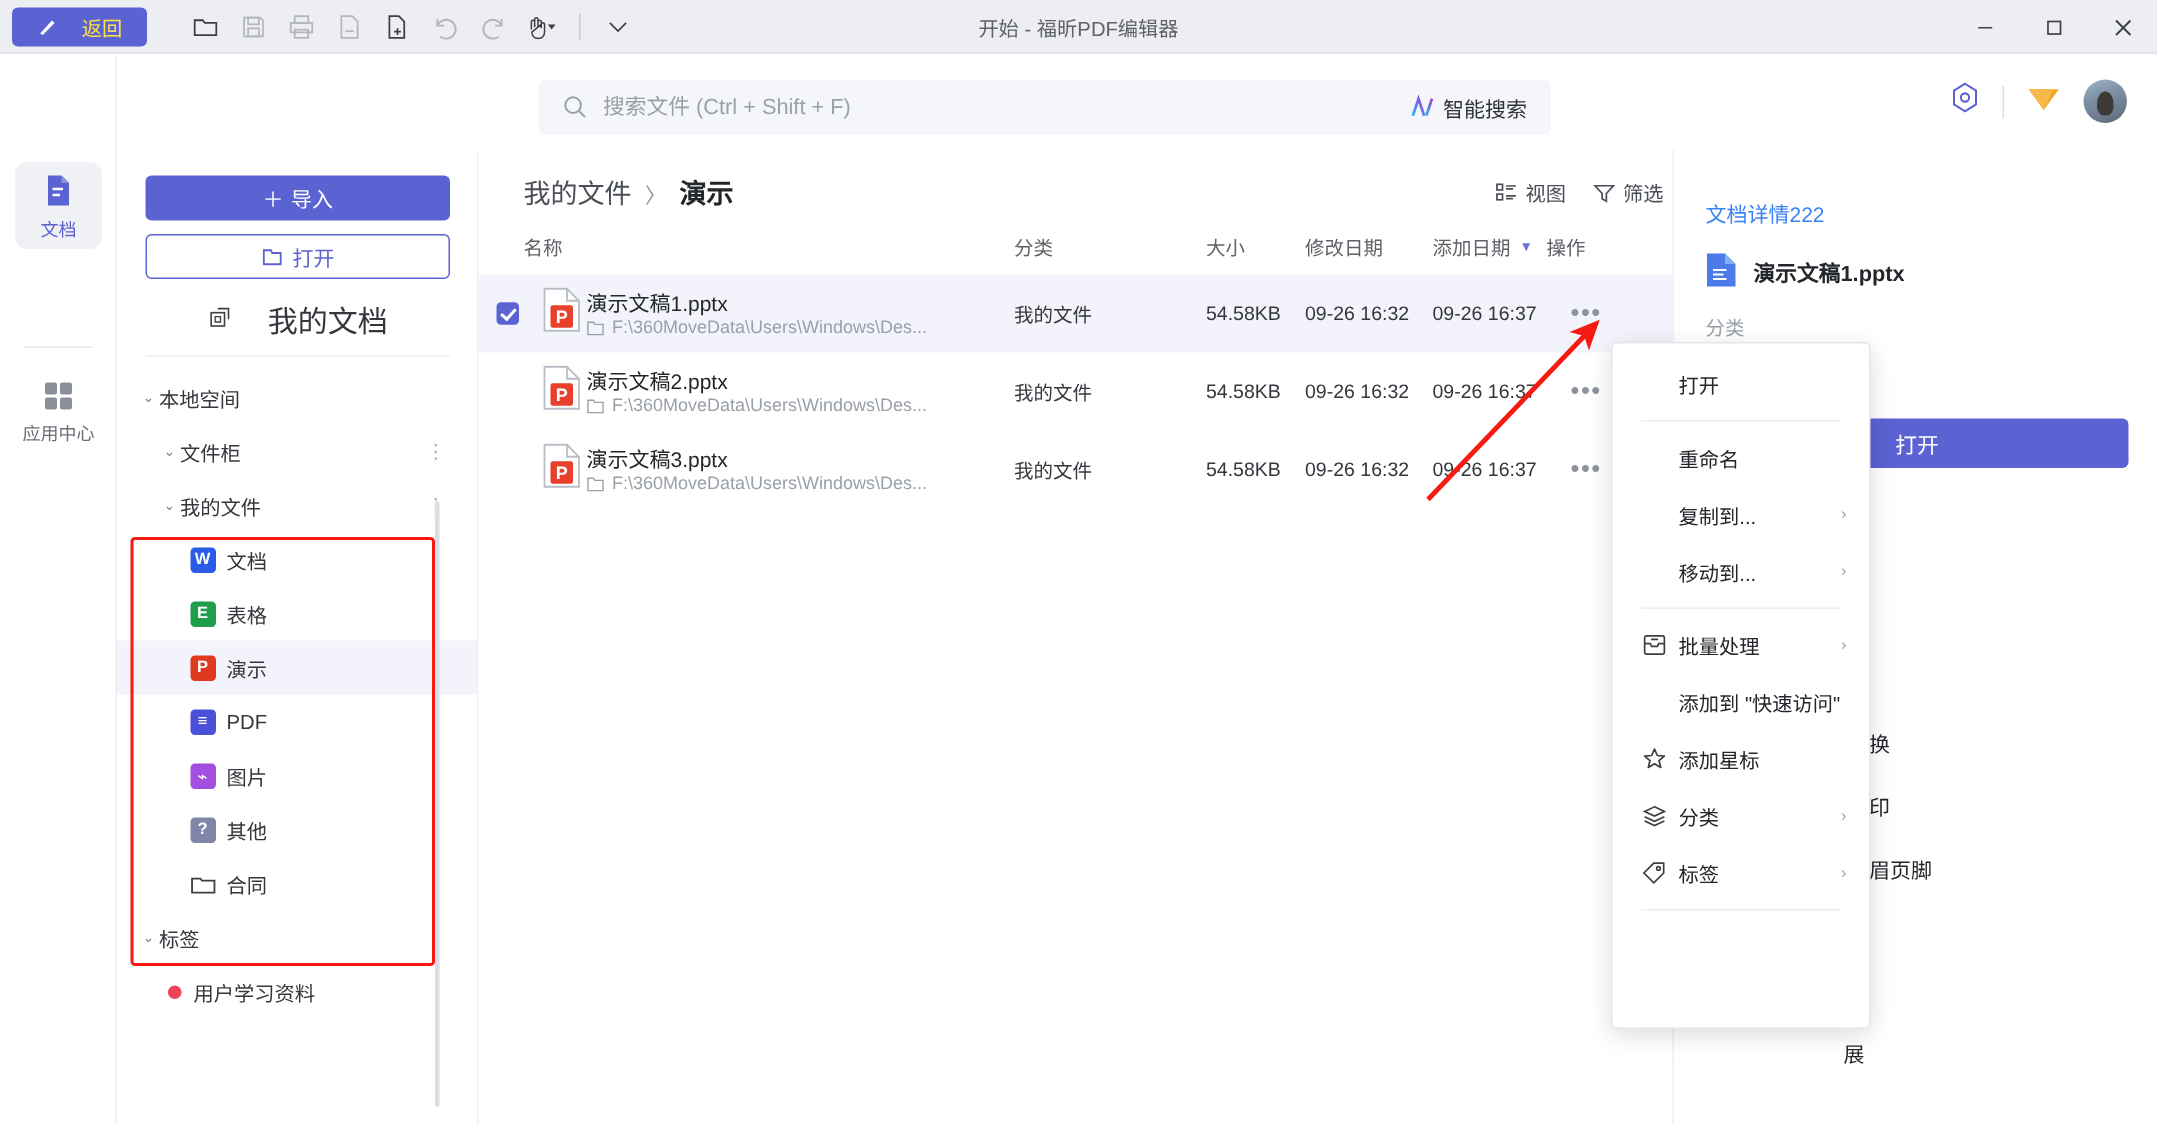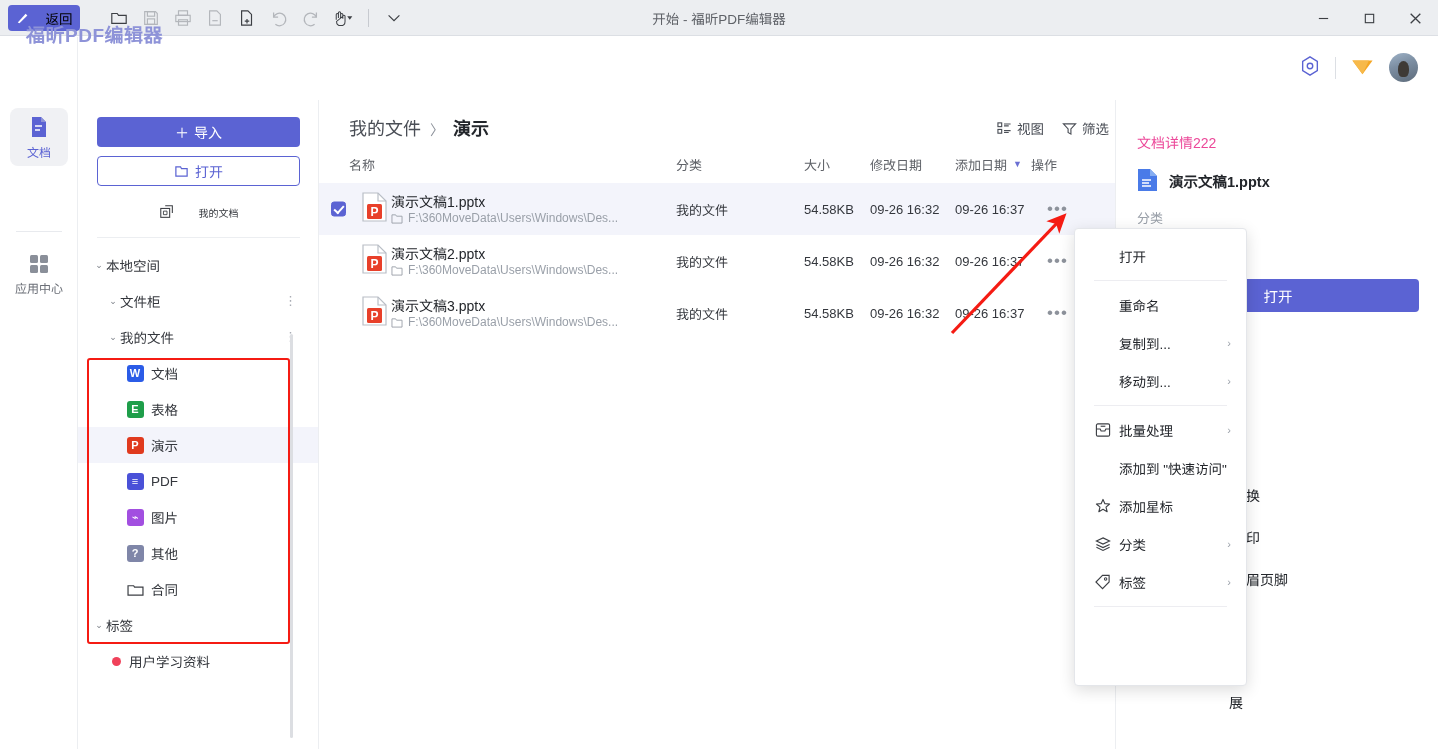--- a/index.html
+++ b/index.html
@@ -12,24 +12,24 @@
   #app { position: relative; width: 1438px; height: 749px; }
 
   
   .titlebar {
     position: absolute; top: 0; left: 0; width: 1438px; height: 36px;
     background: #eceef1;
     border-bottom: 1px solid #dcdfe4;
     display: flex; align-items: center;
   }
   .back-btn {
-    margin-left: 8px; width: 72px; height: 26px;
+    margin-left: 8px; width: 90px; height: 26px;
     background: #5b63d3; border-radius: 4px;
     display: flex; align-items: center; justify-content: center; gap: 16px;
-    color: #000000; font-size: 13.5px; cursor: pointer;
+    color: #fde047; font-size: 13.5px; cursor: pointer;
   }
   .tb-icons { display: flex; align-items: center; margin-left: 24px; gap: 2px; }
   .tb-ico {
     width: 30px; height: 28px; display: flex; align-items: center; justify-content: center;
     cursor: pointer;
   }
   .tb-ico.dis { opacity: .45; }
   .tb-sep { width: 1px; height: 18px; background: #c7cad0; margin: 0 8px; }
   .title-text {
     position: absolute; left: 0; right: 0; text-align: center;
@@ -72,21 +72,21 @@
     display: flex; align-items: center; justify-content: center; gap: 5px; cursor: pointer;
   }
   .btn-open {
     position: absolute; left: 19px; top: 56px; width: 203px; height: 30px;
     background: #fff; color: #5b63d3; border: 1px solid #5b63d3; border-radius: 4px;
     font-size: 14px; display: flex; align-items: center; justify-content: center; gap: 6px; cursor: pointer;
   }
   .mydocs {
     position: absolute; left: 19px; top: 97px; width: 203px; height: 30px;
     display: flex; align-items: center; justify-content: center; gap: 24px;
-    font-size: 10px; color: #34373d; cursor: pointer;
+    font-size: 20px; color: #34373d; cursor: pointer;
   }
   .sb-div { position: absolute; left: 19px; top: 137px; width: 203px; height: 1px; background: #eceef1; }
 
   .tree { position: absolute; left: 0; top: 147px; width: 241px; }
   .node {
     position: relative; height: 36px; display: flex; align-items: center;
     font-size: 13.5px; color: #34373d; cursor: pointer;
   }
   .node .caret {
     width: 14px; display: flex; align-items: center; justify-content: center;
@@ -176,21 +176,21 @@
   .dots-btn {
     position: absolute; left: 728px; top: 50%; transform: translateY(-50%);
     color: #8d929b; font-size: 17px; letter-spacing: 1px; cursor: pointer;
   }
 
   
   .details {
     position: absolute; left: 1115px; top: 100px; width: 323px; height: 649px;
     background: #fff; border-left: 1px solid #eceef1;
   }
-  .d-title { position: absolute; left: 21px; top: 32px; font-size: 14px; color: #ec4899; }
+  .d-title { position: absolute; left: 21px; top: 32px; font-size: 14px; color: #3b82f6; }
   .d-file { position: absolute; left: 21px; top: 68px; display: flex; align-items: center; gap: 11px; }
   .d-file-name { font-size: 14.5px; font-weight: bold; color: #23262b; }
   .d-sub { position: absolute; left: 21px; top: 108px; font-size: 13px; color: #9aa0a9; }
   .d-open {
     position: absolute; left: 21px; top: 179px; width: 282px; height: 33px;
     background: #5b63d3; color: #fff; border-radius: 4px; font-size: 14.5px;
     display: flex; align-items: center; justify-content: center; cursor: pointer;
   }
   .d-hidden-txt { position: absolute; left: 113px; top: 592px; font-size: 14px; color: #23262b; }
   .quick { position: absolute; left: 45px; top: 380px; display: flex; flex-direction: column; gap: 12px; }
@@ -304,21 +304,20 @@
           </svg>
       </div>
       <div class="win-btn">
         <svg width="15" height="15" viewBox="0 0 14 14">
             <path d="M2.5 2.5l9 9M11.5 2.5l-9 9" stroke="#3c3f44" stroke-width="1.2"></path>
           </svg>
       </div>
     </div>
   </div>
 
-  <div class="brand">福昕PDF编辑器</div>
 
   <div class="rail">
     <div class="rail-item active" style="top:71px">
       <svg width="24" height="24" viewBox="0 0 24 24">
         <path d="M5 2h9l5 5v15H5z" fill="#5b63d3"></path>
         <path d="M14 2v5h5" fill="#8e93d8"></path>
         <path d="M8 11h7M8 15h5" stroke="#fff" stroke-width="1.6"></path>
       </svg>
       <span class="rail-lbl">文档</span>
     </div>
@@ -436,20 +435,42 @@
         <span class="tag-dot"></span>
         <span>用户学习资料</span>
       </div>
     </div>
     <div class="sb-scroll" style="left:212px; top:234px;"></div>
   </div>
 
   <div class="red-box"></div>
 
   <div class="topbar">
+    <div class="search">
+      <span class="sico">
+        <svg width="17" height="17" viewBox="0 0 18 18">
+            <circle cx="7.5" cy="7.5" r="5.5" fill="none" stroke="#9aa0a9" stroke-width="1.4"></circle>
+            <path d="M11.6 11.6L16 16" stroke="#9aa0a9" stroke-width="1.4"></path>
+          </svg>
+      </span>
+      <input type="text" placeholder="搜索文件 (Ctrl + Shift + F)" style="">
+      <span class="ai-search">
+        <svg width="17" height="17" viewBox="0 0 18 18">
+          <defs>
+              <linearGradient id="aig" x1="0" y1="1" x2="1" y2="0">
+            <stop offset="0" stop-color="#2bb7e8"></stop>
+                <stop offset="1" stop-color="#a23ce0"></stop>
+          </linearGradient>
+            </defs>
+          <path d="M2 15 L6 3 L10 15" fill="none" stroke="url(#aig)" stroke-width="1.9"></path>
+          <path d="M11.5 15 L15.5 3" fill="none" stroke="url(#aig)" stroke-width="1.9"></path>
+        </svg>
+        <span>智能搜索</span>
+      </span>
+    </div>
 
     <div class="hdr-right">
       <span>
         <svg width="22" height="22" viewBox="0 0 24 24">
             <path d="M12 2l8 5v10l-8 5-8-5V7z" fill="none" stroke="#5b63d3" stroke-width="1.5"></path>
             <circle cx="12" cy="12" r="3" fill="none" stroke="#5b63d3" stroke-width="1.5"></circle>
           </svg>
       </span>
       <span class="hdr-sep"></span>
       <span>

